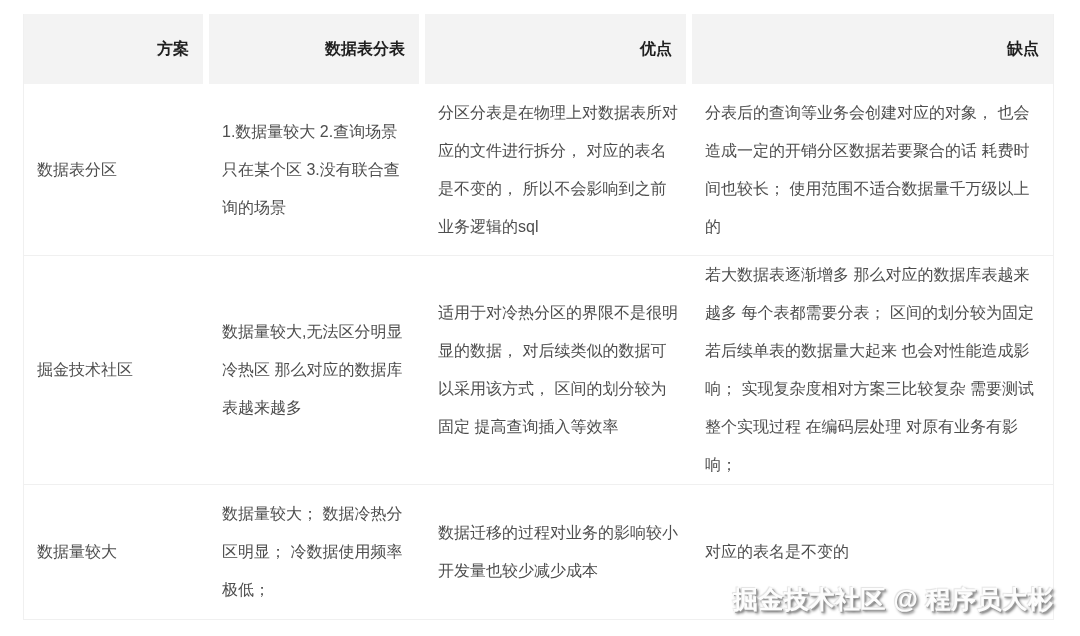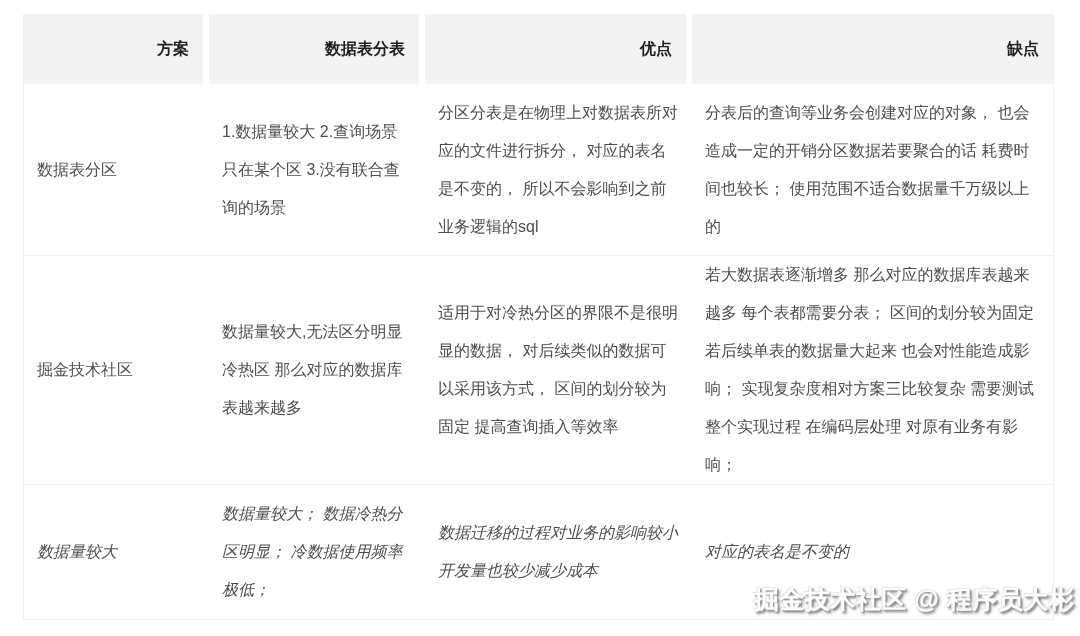--- a/index.html
+++ b/index.html
@@ -44,35 +44,34 @@
     font-size: 16px;
     color: var(--body-text, #4e4e4e);
     line-height: 38px;
     padding: 0 13px;
     vertical-align: middle;
     border-bottom: 1px solid var(--border, #f1f1f1);
     word-break: break-all;
   }
   .cmp-table tbody tr.row-1 td { height: 171px; }
   .cmp-table tbody tr.row-2 td { height: 228px; }
-  .cmp-table tbody tr.row-3 td { height: 134px; font-style: italic; }
+  .cmp-table tbody tr.row-3 td { height: 134px; }
   .watermark {
     position: absolute;
     left: 733px;
     top: 583px;
     font-size: 25px;
     font-weight: bold;
     letter-spacing: 0.5px;
     color: #fdfdfd;
     text-shadow:
       -1px -1px 1px #e3e3e3,
       1px 1px 0 #9a9a9a,
       2px 2px 3px #5f5f5f;
     white-space: nowrap;
-    margin-left: 21px;
   }
 </style>
 </head>
 <body>
 
 <div class="page">
   <table class="cmp-table">
     <colgroup>
       <col style="width:185px">
       <col style="width:216px">

